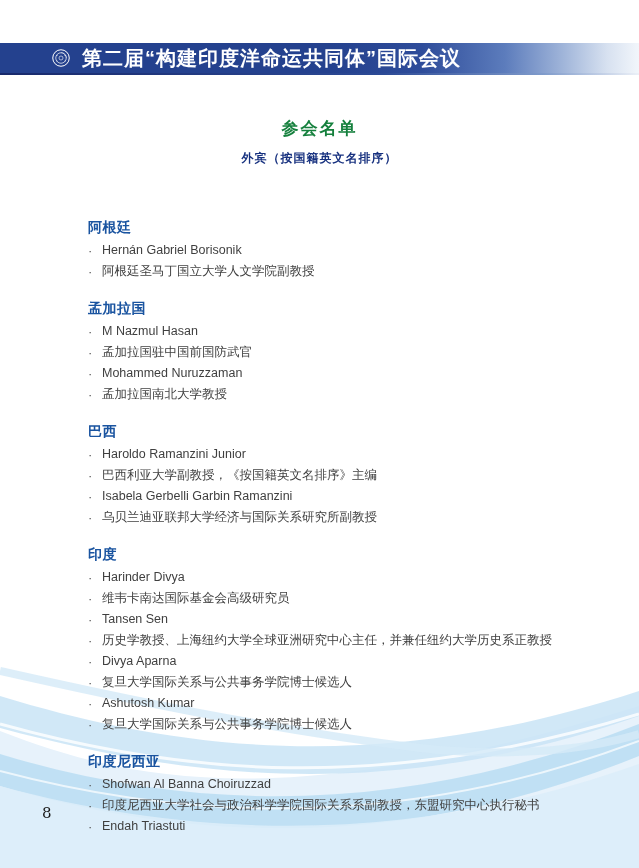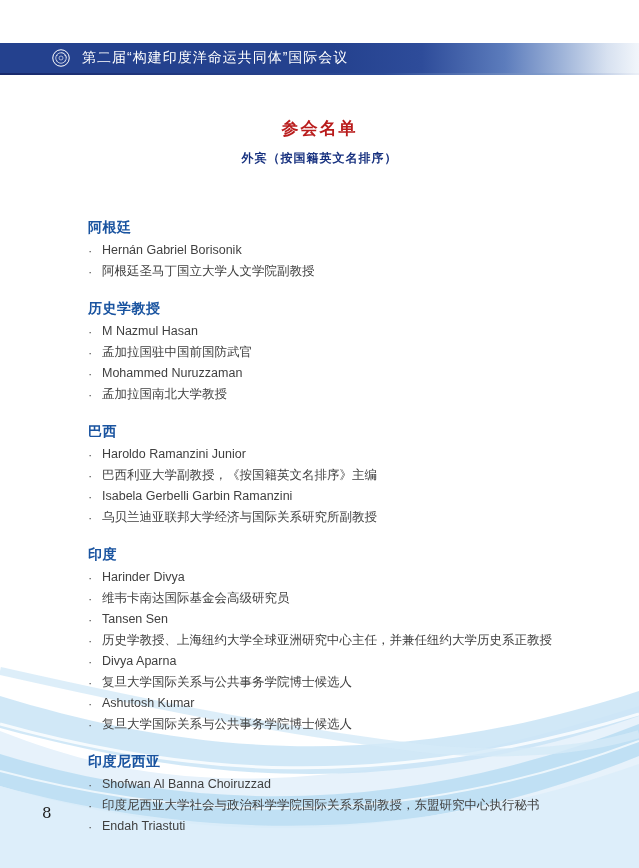--- a/index.html
+++ b/index.html
@@ -13,26 +13,26 @@
     position:absolute;left:0;top:43px;width:639px;height:30px;
     background:linear-gradient(90deg,#24418E 0%,#24418E 52%,#2E4C9A 66%,#5C7CBC 79%,#9FB4D9 88%,#D7E1F0 95%,#F2F6FB 100%);
     display:flex;align-items:center;
   }
   .header-band::after{
     content:"";position:absolute;left:0;bottom:-2px;width:100%;height:2px;
     background:linear-gradient(90deg,#18296B 0%,#2C4A96 60%,#7F9BCB 85%,rgba(127,155,203,0.15) 100%);
   }
   .seal{position:absolute;left:52px;top:50%;transform:translateY(-50%);width:18px;height:18px;}
   .bar-title{
-    margin-left:82px;color:#ffffff;font-size:14px;font-weight:normal;letter-spacing:1px;
+    margin-left:82px;color:#ffffff;font-size:20px;font-weight:bold;letter-spacing:1px;
   }
   
   .doc-title{
     position:absolute;left:0;top:117px;width:100%;text-align:center;
-    color:#b91c1c;font-size:17px;font-weight:bold;letter-spacing:2px;
+    color:#15803d;font-size:17px;font-weight:bold;letter-spacing:2px;
   }
   .doc-subtitle{
     position:absolute;left:0;top:150px;width:100%;text-align:center;
     color:#17317F;font-size:12px;font-weight:bold;letter-spacing:1px;
   }
   
   .content{
     position:absolute;left:88px;top:188px;width:478px;z-index:3;margin-top:28px;
   }
   .section{margin-bottom:15px;}
@@ -85,21 +85,21 @@
       <div class="row">
         <span class="bullet">·</span>
         <span class="row-text">Hernán Gabriel Borisonik</span>
       </div>
       <div class="row">
         <span class="bullet">·</span>
         <span class="row-text">阿根廷圣马丁国立大学人文学院副教授</span>
       </div>
     </div>
     <div class="section">
-      <div class="section-heading">历史学教授</div>
+      <div class="section-heading">孟加拉国</div>
       <div class="row">
         <span class="bullet">·</span>
         <span class="row-text">M Nazmul Hasan</span>
       </div>
       <div class="row">
         <span class="bullet">·</span>
         <span class="row-text">孟加拉国驻中国前国防武官</span>
       </div>
       <div class="row">
         <span class="bullet">·</span>

